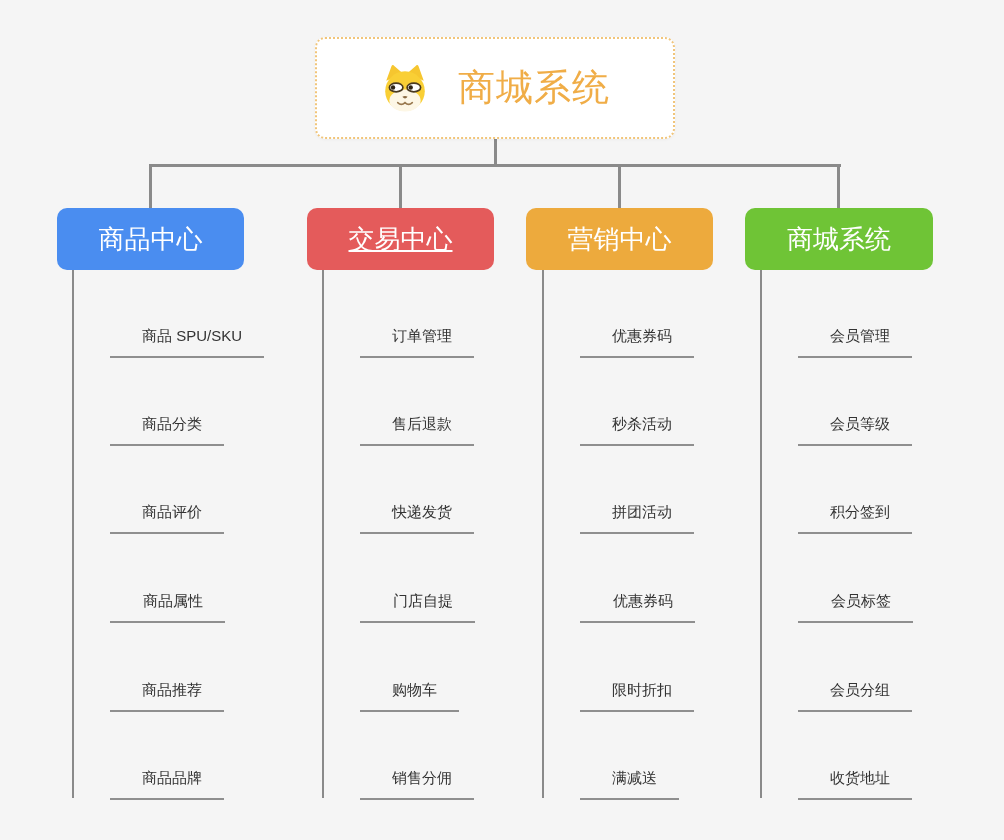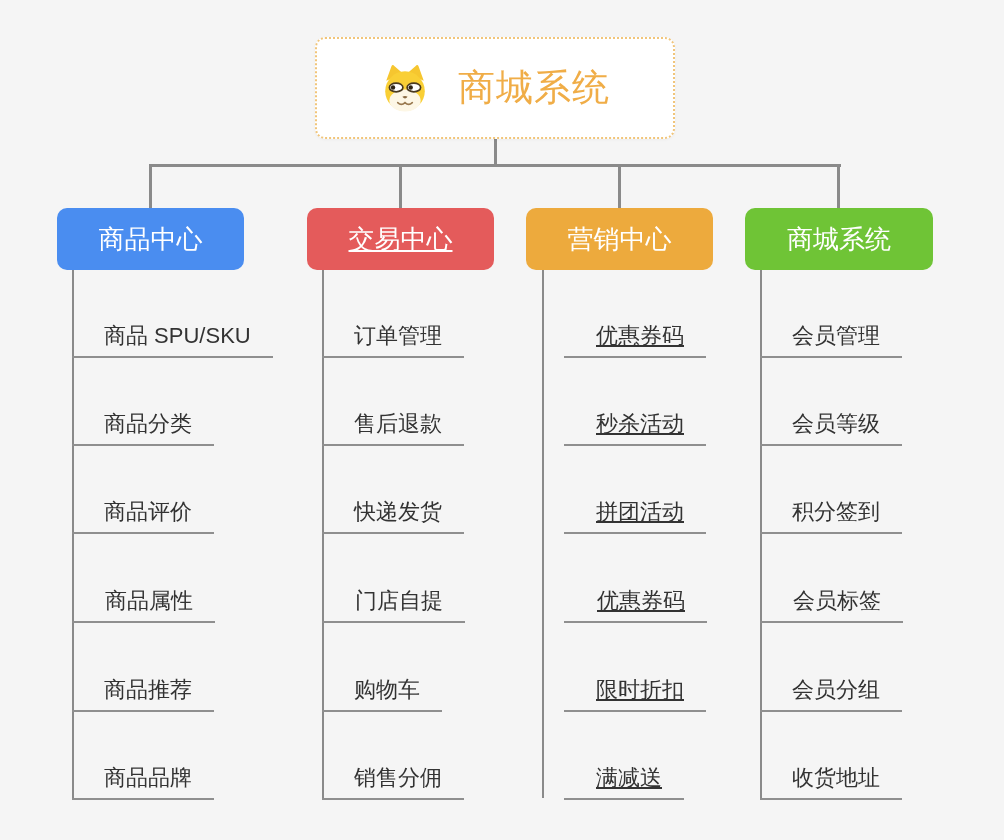--- a/index.html
+++ b/index.html
@@ -49,28 +49,29 @@
     color:#ffffff;font-size:26px;white-space:nowrap;
   }
   .col1 .branch-box{left:57px;}
   .col2 .branch-box{left:307px;text-decoration:underline;}
   .col3 .branch-box{left:526px;width:187px;justify-content:center;}
   .col4 .branch-box{left:745px;width:188px;}
 
   
   .leaf{
     position:absolute;
-    font-size:22px;color:#333333;line-height:28px;
+    font-size:15px;color:#333333;line-height:28px;
     padding:0 22px 6px 32px;
     border-bottom:2px solid #8f8f8f;
     white-space:nowrap;
+    margin-left:38px;
   }
   .col1 .leaf{left:72px;}
   .col2 .leaf{left:322px;}
-  .col3 .leaf{left:564px;text-decoration:underline;}
+  .col3 .leaf{left:542px;}
   .col4 .leaf{left:760px;}
   .leaf.r1{top:322px;}
   .leaf.r2{top:410px;}
   .leaf.r3{top:498px;}
   .leaf.r4{top:587px;padding-left:33px;}
   .leaf.r5{top:676px;}
   .leaf.r6{top:764px;}
 </style>
 </head>
 <body>

